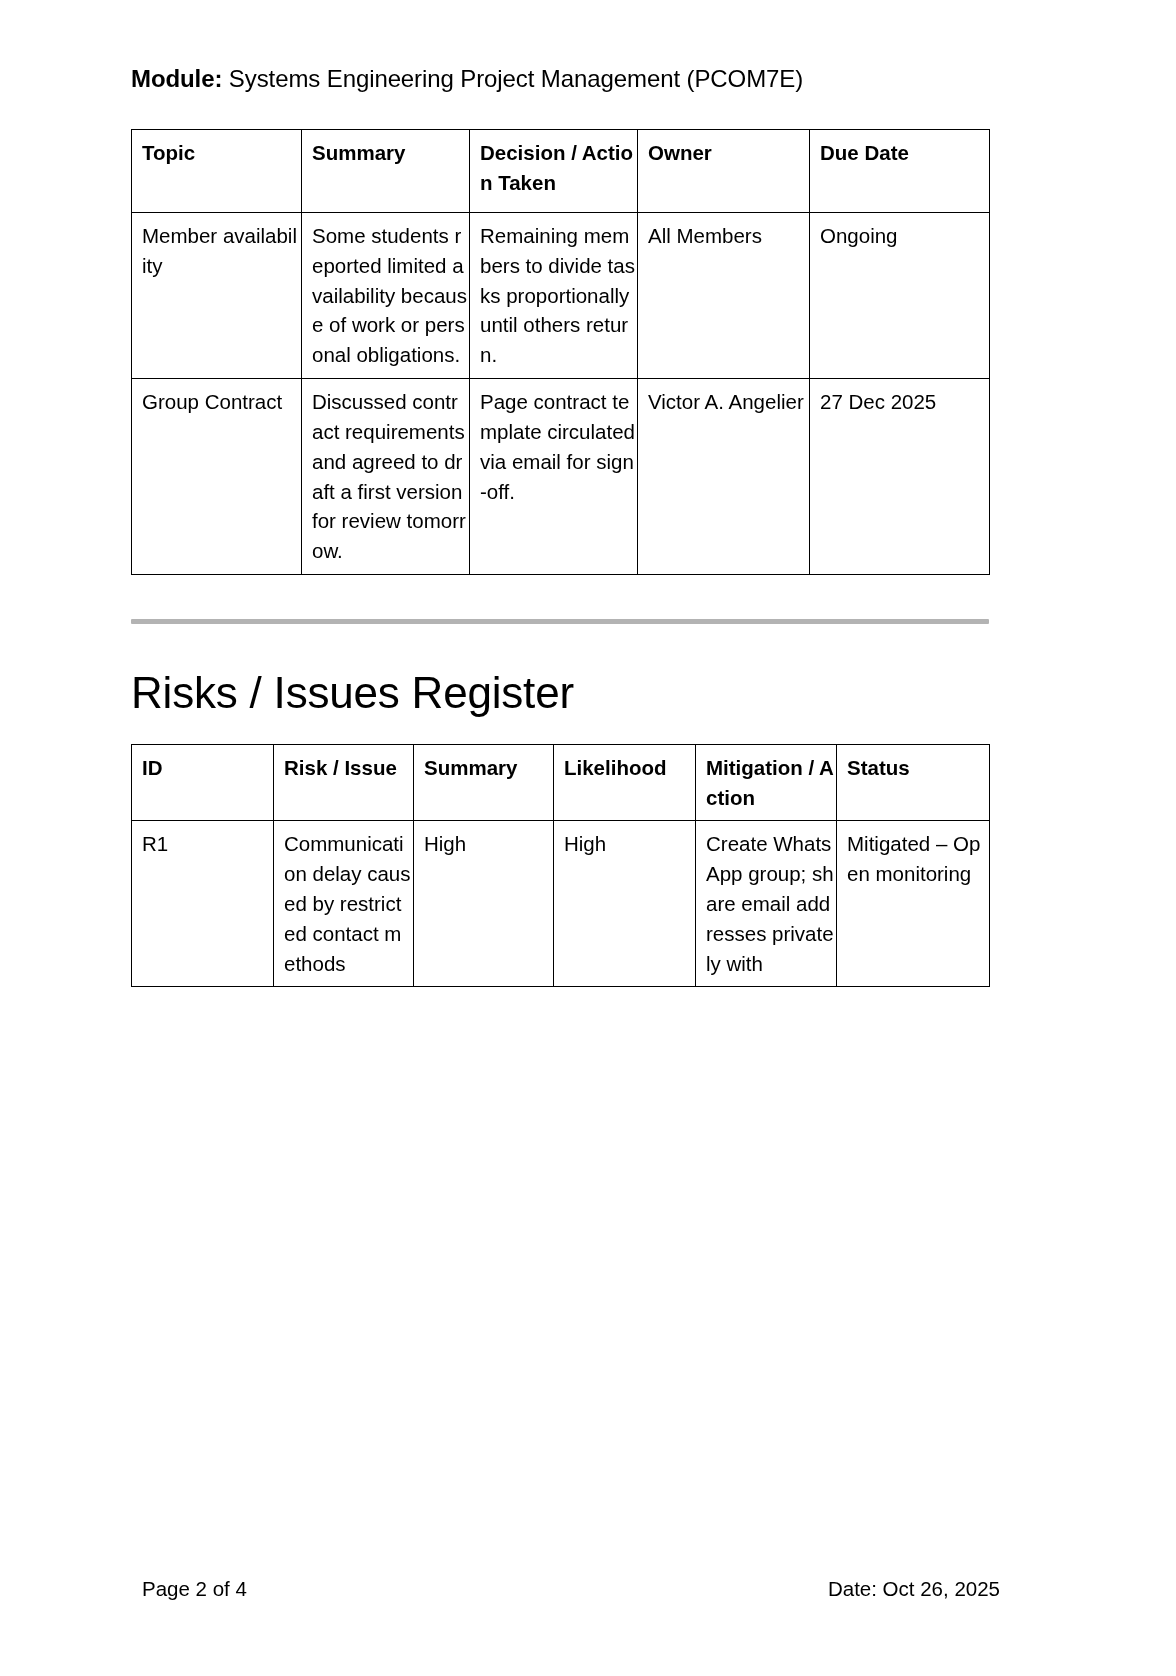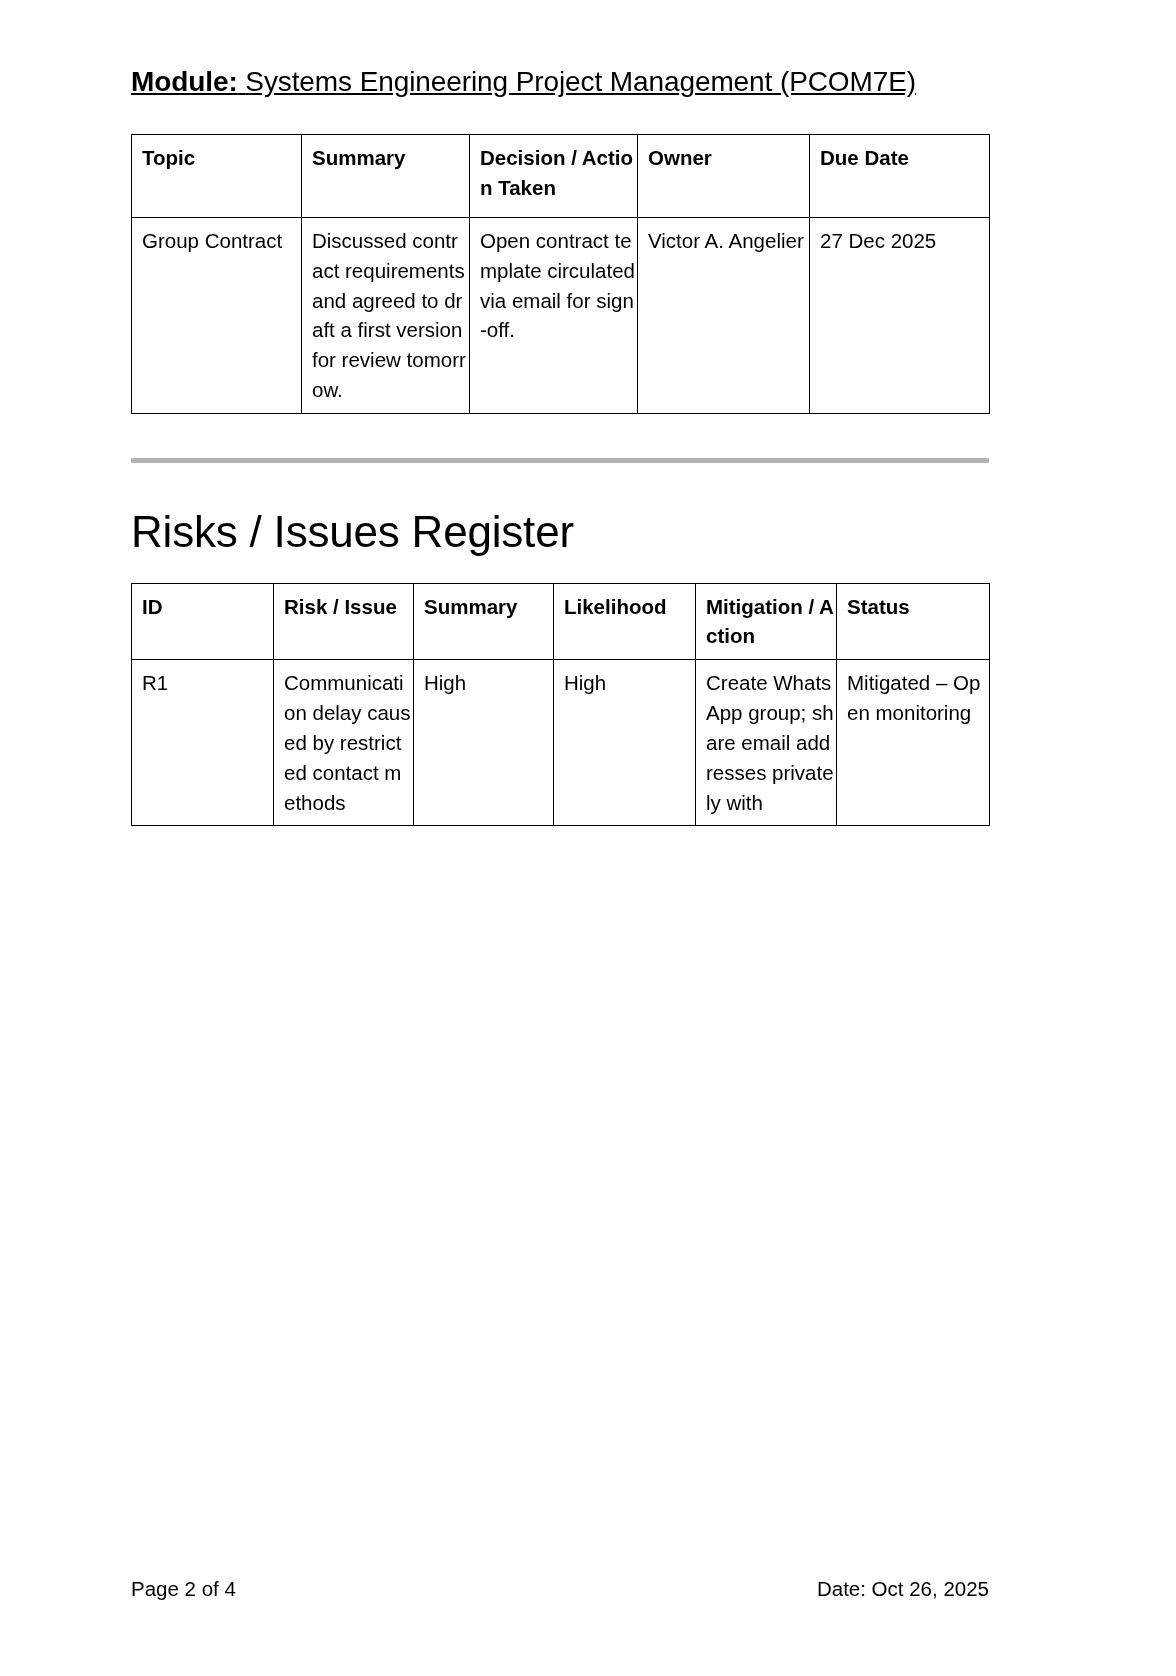--- a/index.html
+++ b/index.html
@@ -25,27 +25,26 @@
   }
   .content {
     position: absolute;
     left: 131px;
     top: 0;
     width: 858px;
   }
 
   
   .module-line {
-    font-size: 28px;
+    font-size: 24px;
     line-height: 1.25;
     margin-top: 64px;
     margin-bottom: 4px;
     white-space: nowrap;
     letter-spacing: -0.1px;
-    text-decoration: underline;
   }
   .module-line .lbl {
     font-weight: bold;
   }
 
   
   table.doc-table {
     border-collapse: collapse;
     table-layout: fixed;
     width: 858px;
@@ -105,21 +104,21 @@
   #risks-table col.r1 { width: 142px; }
   #risks-table col.r2 { width: 140px; }
   #risks-table col.r3 { width: 140px; }
   #risks-table col.r4 { width: 142px; }
   #risks-table col.r5 { width: 141px; }
   #risks-table col.r6 { width: 153px; }
 
   
   .footer {
     position: absolute;
-    left: 131px;
+    left: 142px;
     top: 1576px;
     width: 858px;
     display: flex;
     justify-content: space-between;
     align-items: baseline;
     font-size: 20.5px;
     line-height: 1.3;
   }
   .footer .right { text-align: left; }
 </style>
@@ -146,23 +145,30 @@
         <tr class="hdr">
           <th>Topic</th>
           <th>Summary</th>
           <th>Decision / Action Taken</th>
           <th>Owner</th>
           <th>Due Date</th>
         </tr>
       </thead>
       <tbody>
         <tr>
+          <td class="bold-cell">Member availability</td>
+          <td>Some students reported limited availability because of work or personal obligations.</td>
+          <td>Remaining members to divide tasks proportionally until others return.</td>
+          <td>All Members</td>
+          <td>Ongoing</td>
+        </tr>
+        <tr>
           <td class="bold-cell">Group Contract</td>
           <td>Discussed contract requirements and agreed to draft a first version for review tomorrow.</td>
-          <td>Open contract template circulated via email for sign-off.</td>
+          <td>Page contract template circulated via email for sign-off.</td>
           <td>Victor A. Angelier</td>
           <td>27 Dec 2025</td>
         </tr>
       </tbody>
     </table>
 
     <div class="divider"></div>
 
     <h2 class="section-heading">Risks / Issues Register</h2>
 

